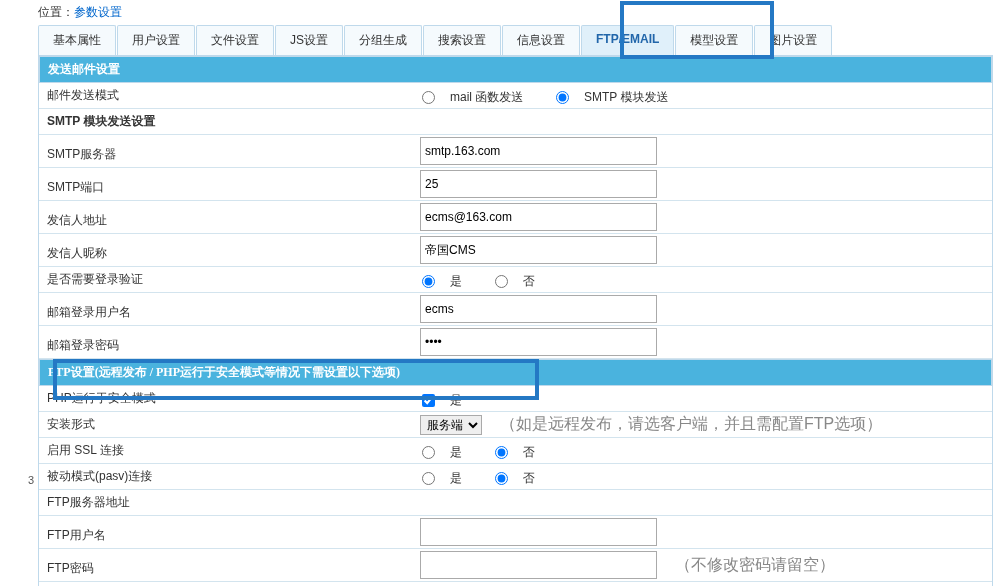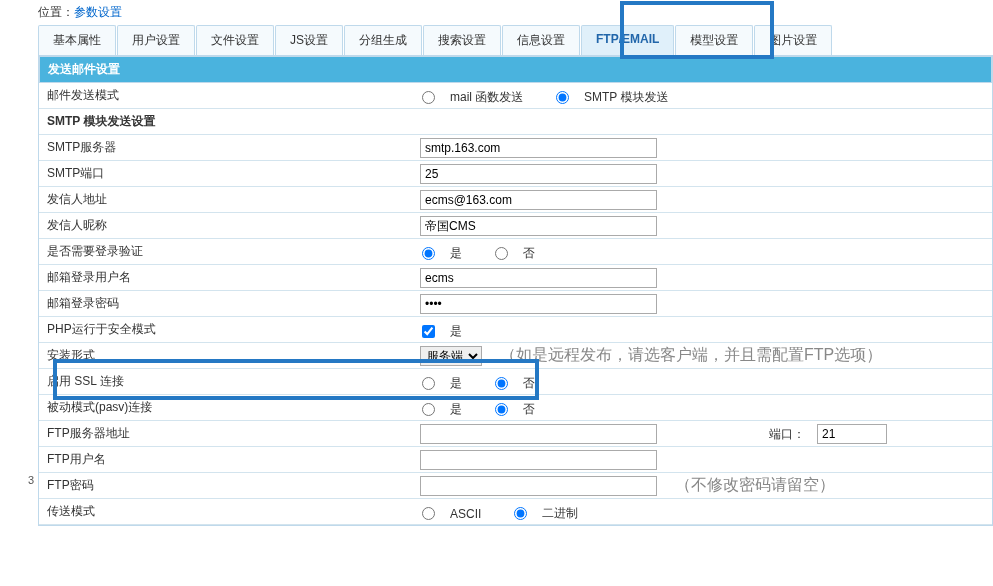--- a/index.html
+++ b/index.html
@@ -10,21 +10,21 @@
     .tabs { display: flex; border-bottom: 1px solid #bfd9eb; position: relative; }
     .tab { padding: 6px 14px; border: 1px solid #bfd9eb; border-bottom: none; margin-right: 1px; cursor: pointer; background: #f5fafd; border-top-left-radius: 2px; border-top-right-radius: 2px; color: #333; }
     .tab.active { background: #e0f0fa; font-weight: bold; color: #2266aa; }
     .highlight-box-tab { position: absolute; left: 582px; top: -24px; width: 154px; height: 58px; border: 4px solid #2478c4; pointer-events: none; z-index: 10; }
     .content { border: 1px solid #bfd9eb; border-top: none; background: #fff; padding: 0; position: relative; }
     .section-header { background: #4ab3de; color: #fff; font-weight: bold; padding: 4px 8px; border: 1px solid #bfd9eb; font-family: Liberation Serif, serif; }
     .row { display: flex; border-bottom: 1px solid #d3e4ee; min-height: 26px; align-items: flex-end; }
     .row .label { width: 375px; padding: 4px 8px; color: #333; }
     .row .label.bold { font-weight: bold; }
     .row .value { flex: 1; padding: 2px 6px; display: flex; align-items: center; gap: 12px; }
-    .text-input { border: 1px solid #aaa; padding: 2px 4px; font-size: 12px; height: 20px; width: 237px; background: #fff; }
+    .text-input { border: 1px solid #aaa; padding: 2px 4px; font-size: 12px; height: 28px; width: 237px; background: #fff; }
     .small-input { width: 70px; }
     input[type="radio"], input[type="checkbox"] { margin: 0 3px 0 2px; }
     .hint { color: #888; font-size: 16px; margin-left: 6px; }
     .select-box { border: 1px solid #aaa; padding: 1px 2px; font-size: 12px; height: 20px; }
     .highlight-box-php { position: absolute; left: 53px; top: 359px; width: 486px; height: 41px; border: 4px solid #2478c4; pointer-events: none; z-index: 10; }
     .page-num { position: absolute; left: 28px; top: 474px; font-size: 11px; color: #555; }
   </style>
 </head>
 <body>
 
@@ -114,20 +114,21 @@
         </div>
     </div>
 
     <div class="row">
       <div class="label">邮箱登录密码</div>
       <div class="value">
           <input type="text" class="text-input" value="••••" style="">
         </div>
     </div>
 
+    <div class="section-header">FTP设置(远程发布 / PHP运行于安全模式等情况下需设置以下选项)</div>
 
     <div class="row">
       <div class="label">PHP运行于安全模式</div>
       <div class="value">
         <input type="checkbox" checked="" style="">
         <span>是</span>
       </div>
     </div>
 
     <div class="row">
@@ -157,25 +158,20 @@
         <input type="radio" name="pasv" style="">
         <span>是</span>
         &nbsp;&nbsp;
         <input type="radio" name="pasv" checked="" style="">
         <span>否</span>
       </div>
     </div>
 
     <div class="row">
       <div class="label">FTP服务器地址</div>
-      <div class="value">
-        <input type="text" class="text-input" style="width: 237px;">
-        <span style="margin-left:100px">端口：</span>
-        <input type="text" class="text-input small-input" value="21" style="">
-      </div>
     </div>
 
     <div class="row">
       <div class="label">FTP用户名</div>
       <div class="value">
           <input type="text" class="text-input" style="">
         </div>
     </div>
 
     <div class="row">

